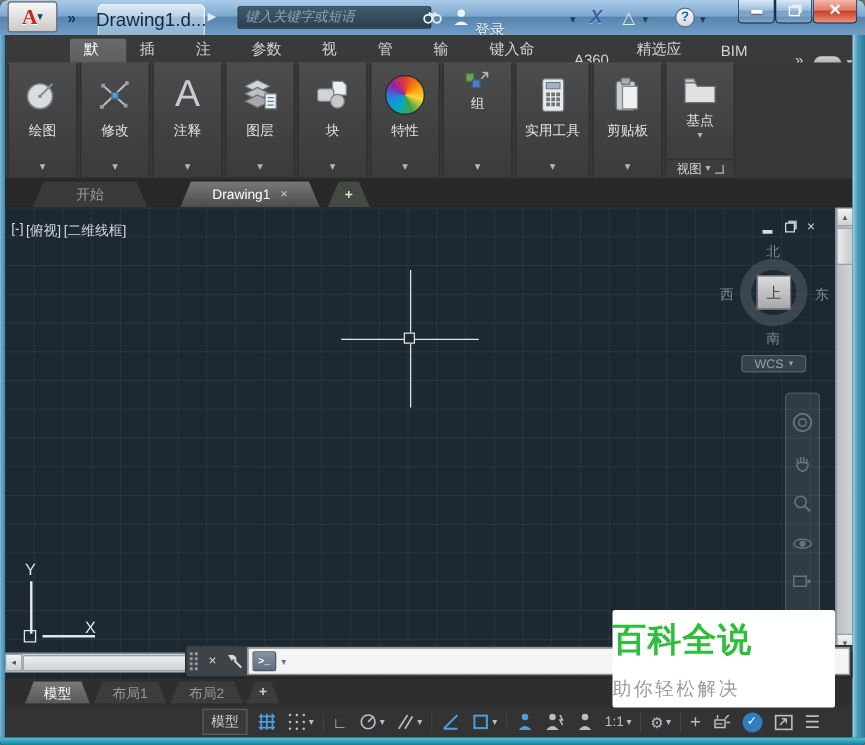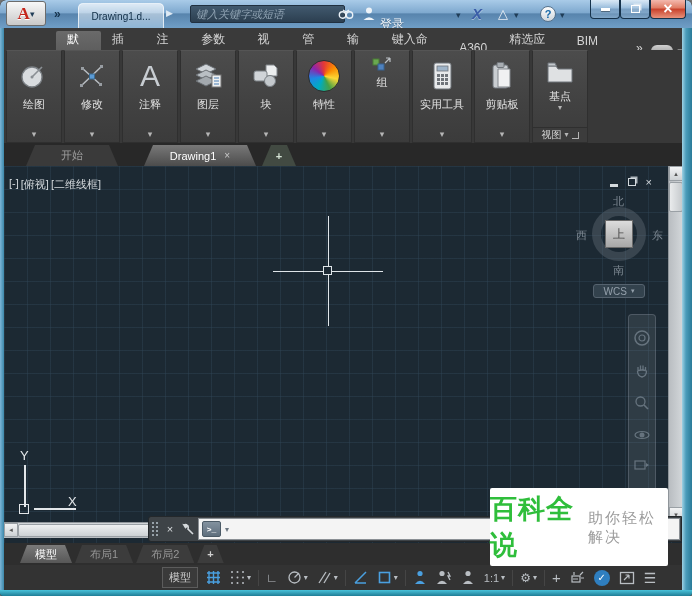--- a/index.html
+++ b/index.html
@@ -13,21 +13,21 @@
     border-radius:6px 6px 0 0; }
   #appbtn { left:6px; top:1px; width:40px; height:25px; border-radius:3px;
     background:linear-gradient(#f8f8f8,#c9c9c9); border:1px solid #6c6c6c;
     display:flex; align-items:center; justify-content:center; }
   #appbtn .alogo { font-weight:bold; font-size:17px; color:#c3261c; font-family:"Liberation Serif","DejaVu Serif",serif; text-shadow:0 1px 0 #fff; }
   .tb-caret { color:#1f3c57; font-size:9px; }
   #qat-overflow { left:54px; top:7px; color:#15324c; font-size:12px; font-weight:bold; letter-spacing:-1px;}
   #doctab { left:78px; top:3px; width:86px; height:25px; border-radius:5px 5px 0 0;
     background:linear-gradient(rgba(255,255,255,.65),rgba(205,228,246,.35));
     border:1px solid rgba(255,255,255,.7); border-bottom:none;
-    color:#0d2b44; font-size:10px; display:flex; align-items:center; justify-content:center; }
+    color:#0d2b44; font-size:15px; display:flex; align-items:center; justify-content:center; }
   #doc-play { left:166px; top:8px; color:#dfeaf4; font-size:9px; }
   #search-field { left:178px; top:5px; width:155px; height:18px;
     background:linear-gradient(#41596e,#2c3f50); border:1px solid #203040; border-radius:2px;
     color:#9fb0bf; font-size:11px; padding:0 5px; font-style:italic;margin-left:12px; }
   #search-field::placeholder { color:#8fa2b2; }
   #signin-label { color:#f2f6fa; font-size:12px; text-shadow:0 1px 1px rgba(0,0,0,.35); }
   #xchg { color:#3a5ea8; font-weight:bold; font-size:15px; font-style:italic; text-shadow:0 1px 0 rgba(255,255,255,.4); }
   #a360-tri { color:#e8eef4; font-size:13px; }
   #help-circ { width:16px; height:16px; border-radius:50%; background:linear-gradient(#fdfdfd,#cfd6dc);
     border:1px solid #58738c; color:#1668a8; font-size:11px; font-weight:bold; display:flex; align-items:center; justify-content:center; }
@@ -153,21 +153,21 @@
     display:flex; align-items:center; justify-content:center; }
   #st-scale { font-size:11px; }
 
   
   #bl { left:0; top:28px; width:4px; height:562px; background:linear-gradient(90deg,#7db6d8,#3c88aa); }
   #br { left:682px; top:28px; width:10px; height:562px; background:linear-gradient(90deg,#9fd2e4,#4b9cba 40%,#2a7b98); }
   #bb { left:0; top:590px; width:692px; height:6px; background:linear-gradient(#49c2da,#1f7d96); }
 
   
   #watermark { left:490px; top:488px; width:178px; height:78px; background:#fff; z-index:10; border-radius:2px;
-    display:flex; flex-direction:row; align-items:center; justify-content:center;gap:10px; }
+    display:flex; flex-direction:column; justify-content:center;gap:10px; }
   #wm-title { color:#2fbe3b; font-size:27px; font-weight:bold; letter-spacing:1px; }
   #wm-sub { color:#9b9b9b; font-size:15px; margin-top:2px; letter-spacing:2px; }
 </style>
 </head>
 <body>
 
 <div id="win">
 
   <div id="titlebar" class="abs">
     <div id="appbtn" class="abs">

